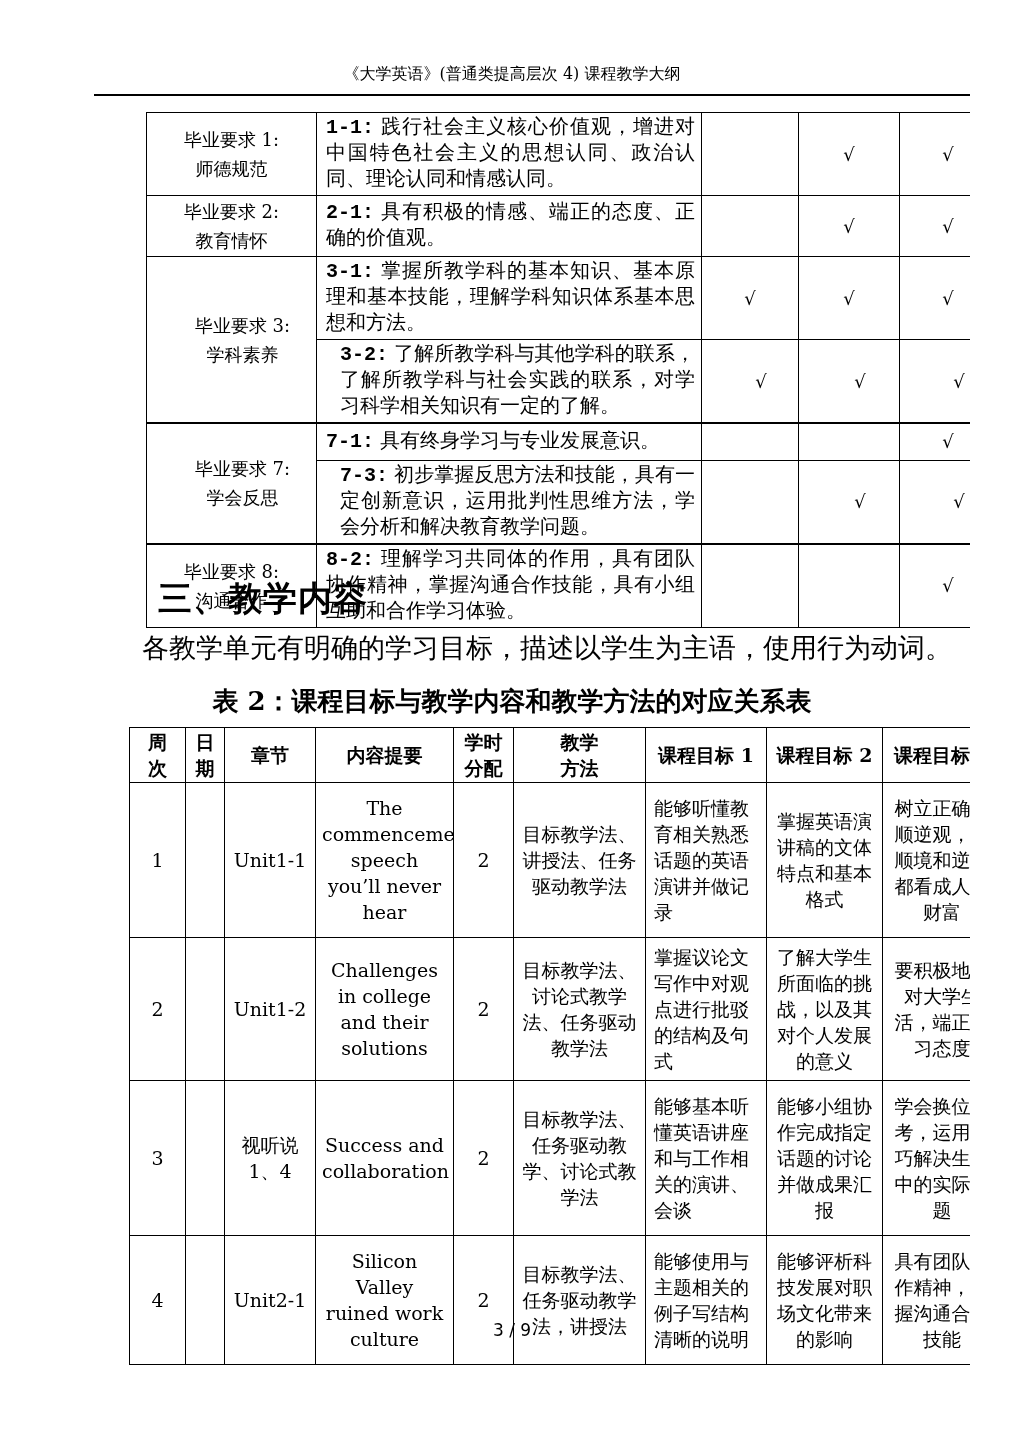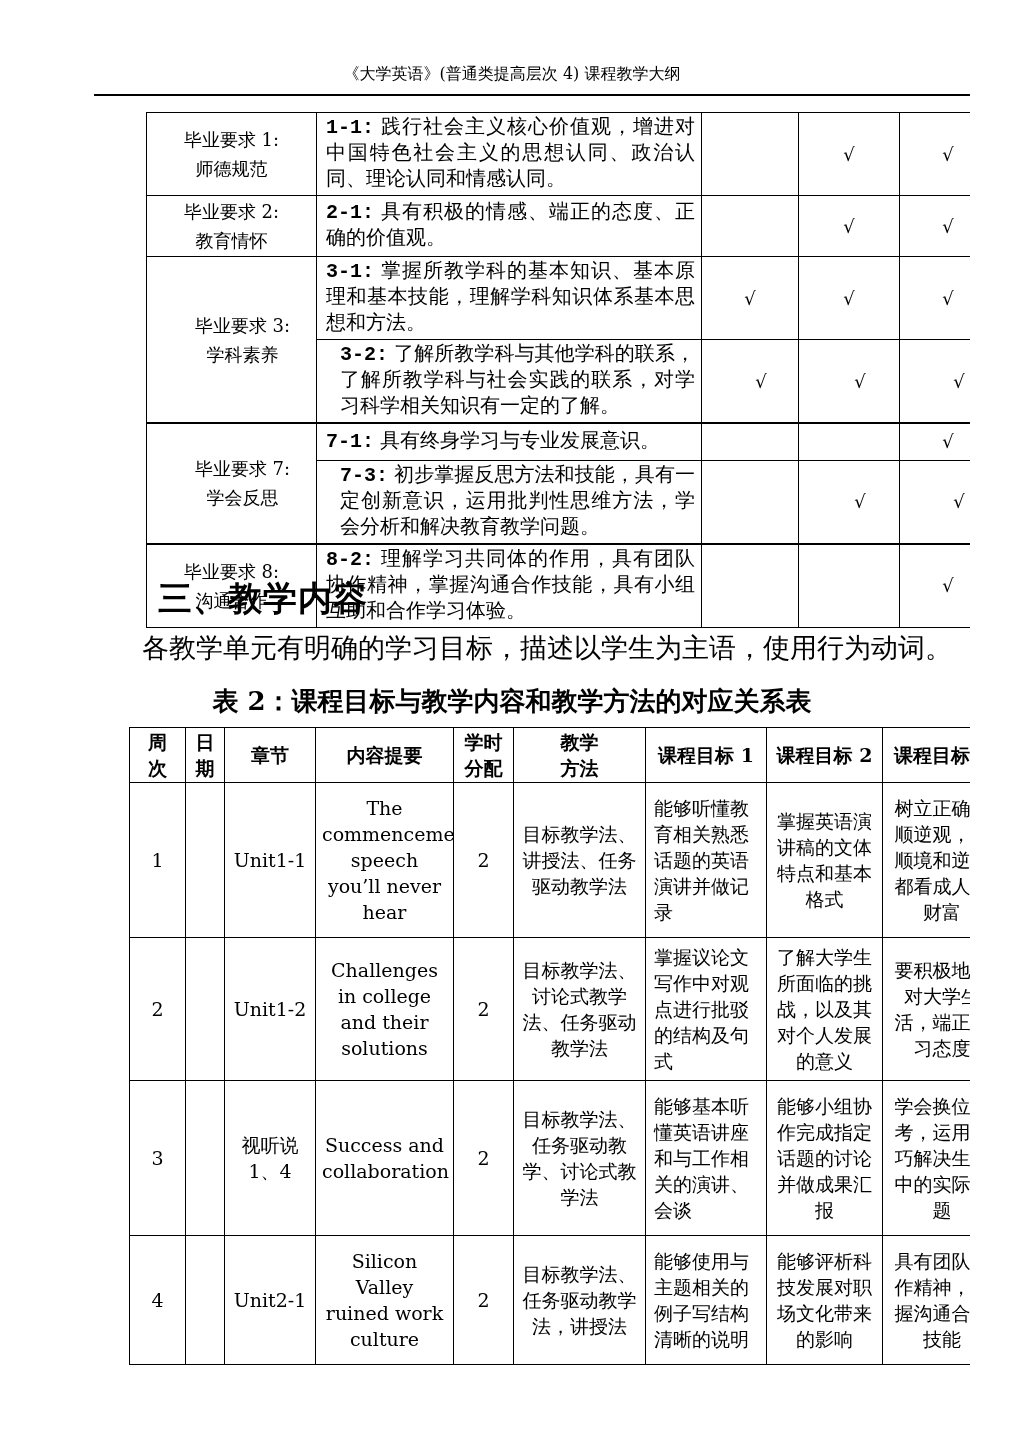--- a/index.html
+++ b/index.html
@@ -217,14 +217,15 @@
       <td class="content">Silicon Valley ruined work culture</td>
       <td>2</td>
       <td class="method">目标教学法、任务驱动教学法，讲授法</td>
       <td class="goal1">能够使用与主题相关的例子写结构清晰的说明</td>
       <td class="goal2">能够评析科技发展对职场文化带来的影响</td>
       <td class="goal3">具有团队协作精神，掌握沟通合作技能</td>
     </tr>
   </tbody>
     </table>
 
+  <div class="page-number">3 / 9</div>
 
 </div>
 
 </body></html>

